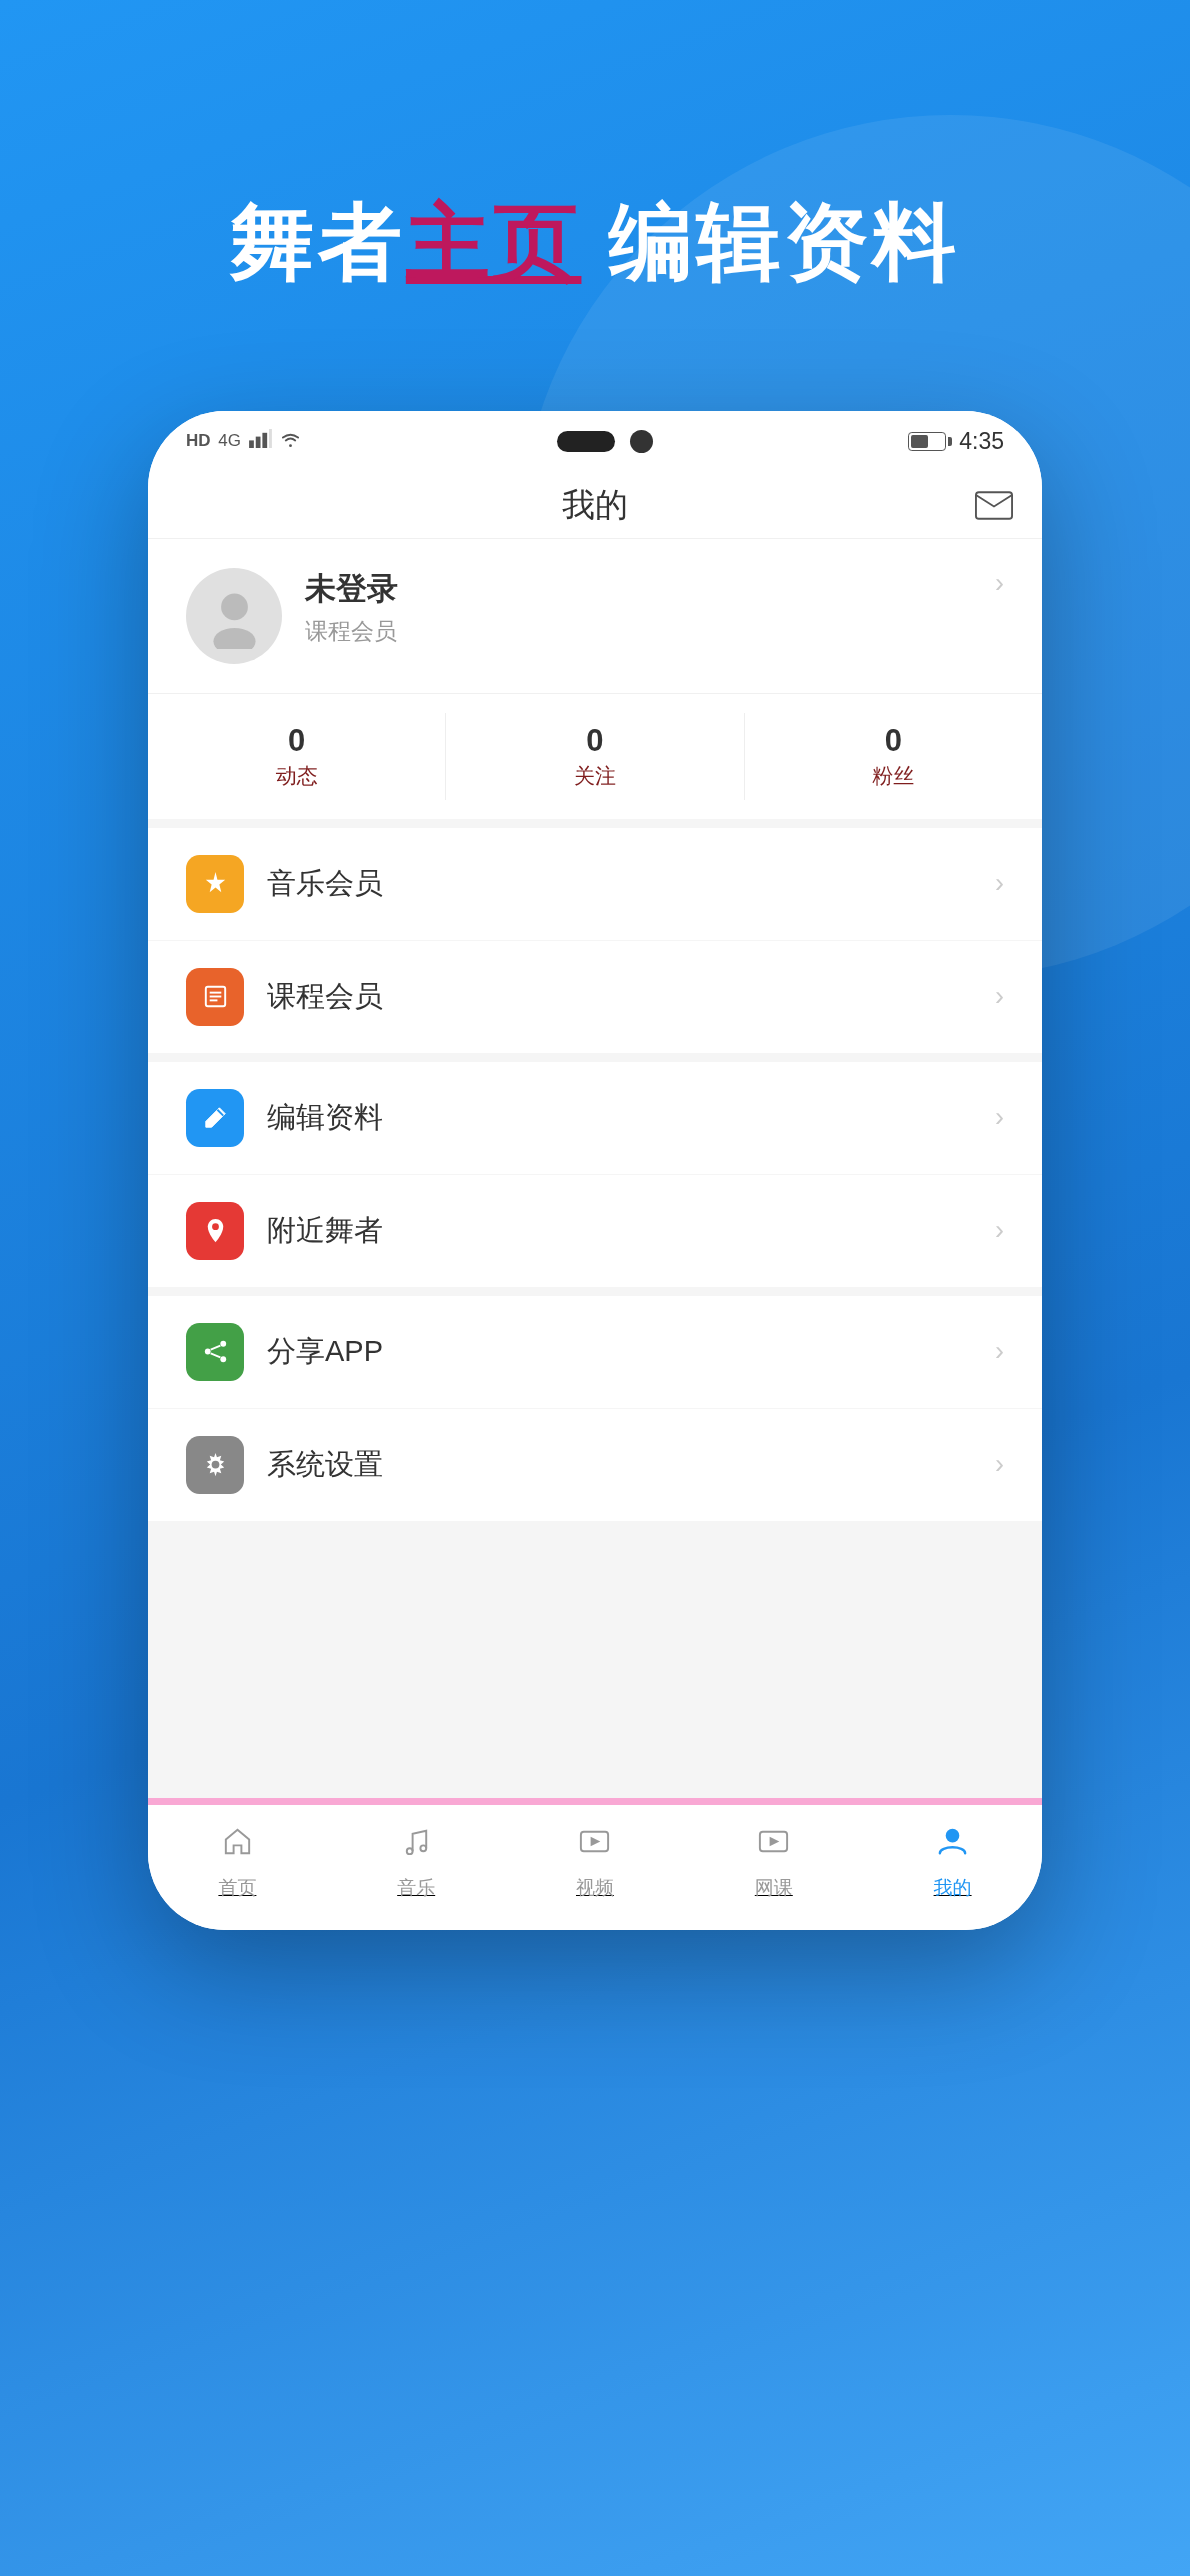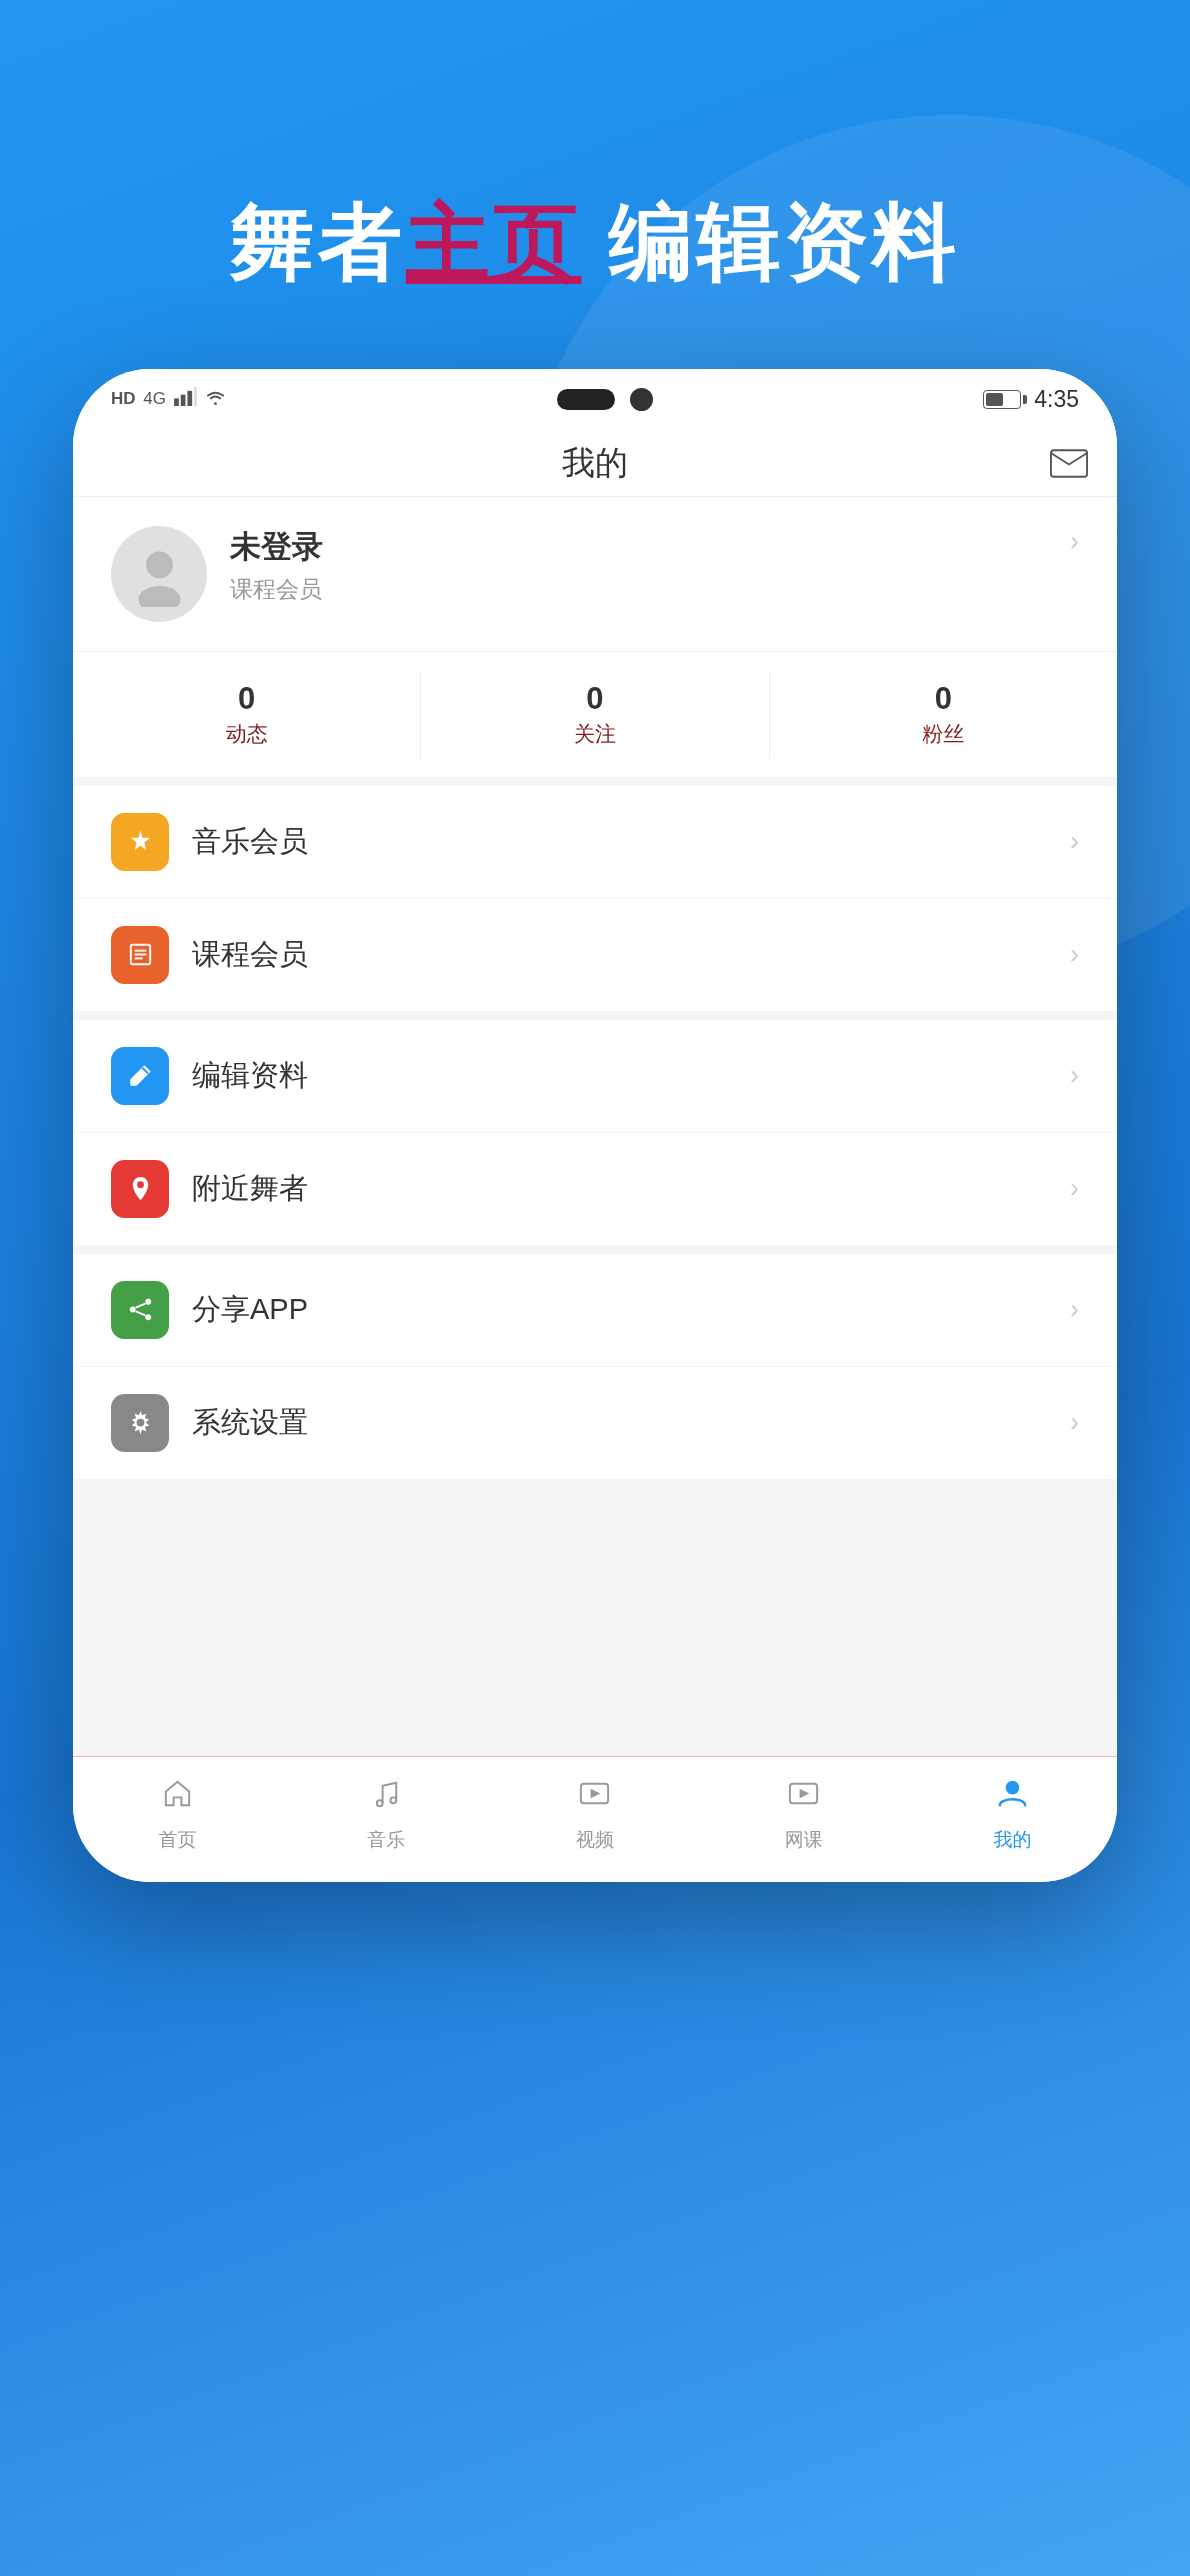--- a/index.html
+++ b/index.html
@@ -43,22 +43,22 @@
       line-height: 1.2;
     }
 
     .header-text h1 .highlight {
       color: #be185d;
       text-decoration: underline;
     }
 
     
     .phone-mockup {
-      margin-top: 76px;
-      width: 1044px;
+      margin-top: 118px;
+      width: 894px;
       background: #fff;
       border-radius: 77px;
       box-shadow: 0 38px 115px rgba(0,0,0,0.3);
       overflow: hidden;
       position: relative;
       z-index: 2;
     }
 
     
     .status-bar {
@@ -286,24 +286,25 @@
     
     .empty-area {
       background: #f5f5f5;
       flex: 1;
       min-height: 268px;
     }
 
     
     .bottom-nav {
       background: #fff;
-      border-top: 1px solid #f9a8d4;
+      border-top: 7px solid #f9a8d4;
       display: flex;
       justify-content: space-around;
       padding: 19px 0 29px;
+      text-decoration: underline;
     }
 
     .bottom-nav-item {
       display: flex;
       flex-direction: column;
       align-items: center;
       gap: 7.7px;
       cursor: pointer;
     }
 

